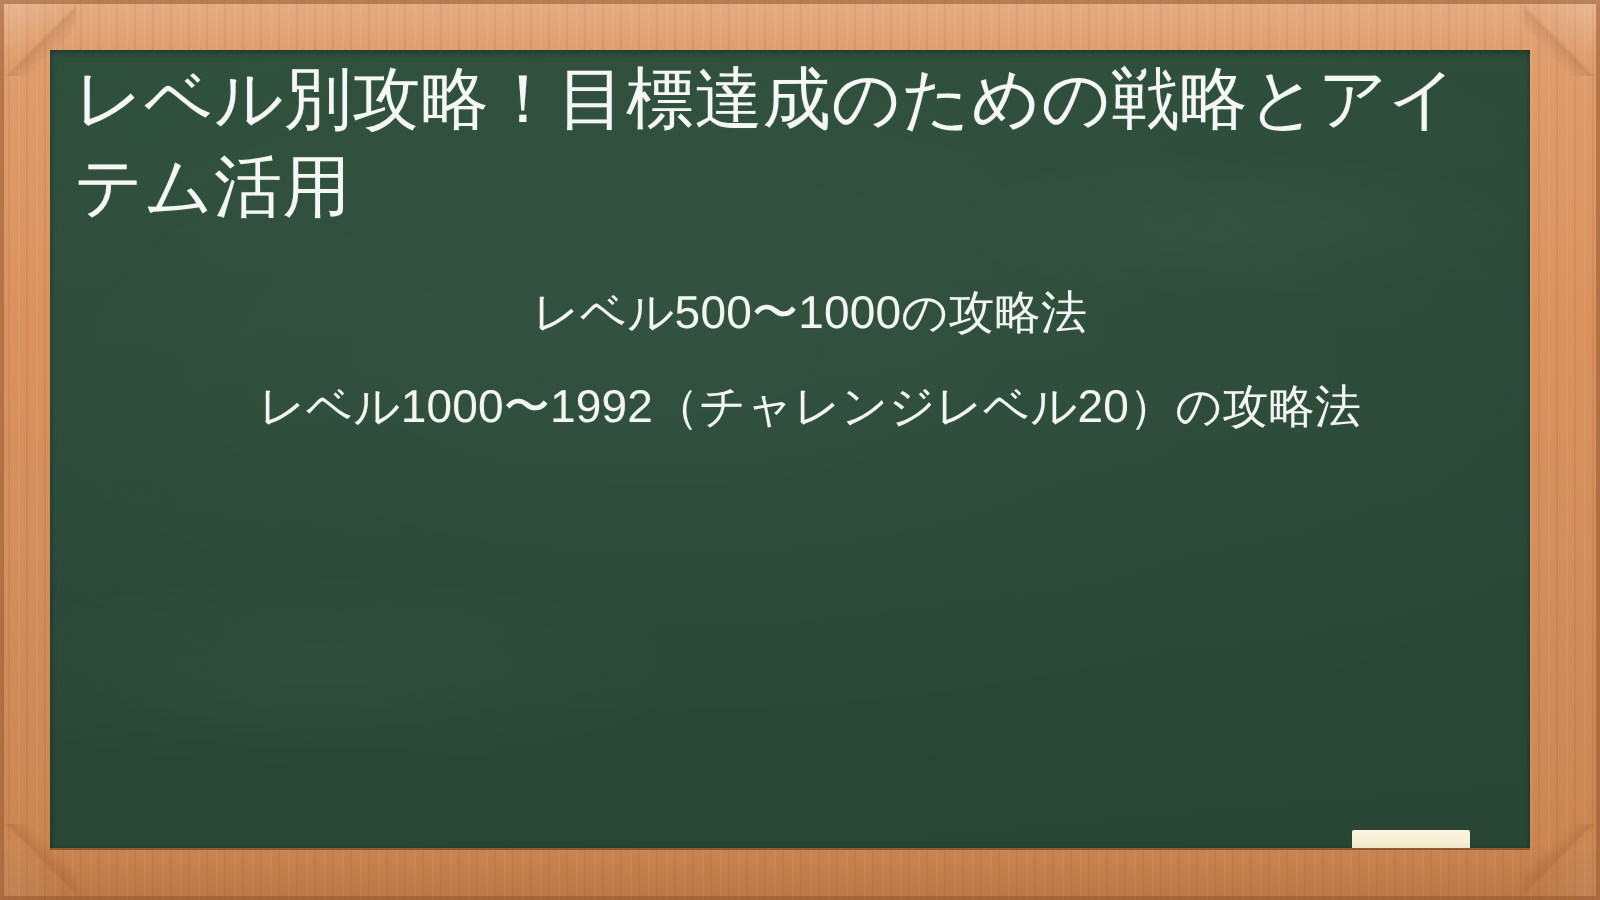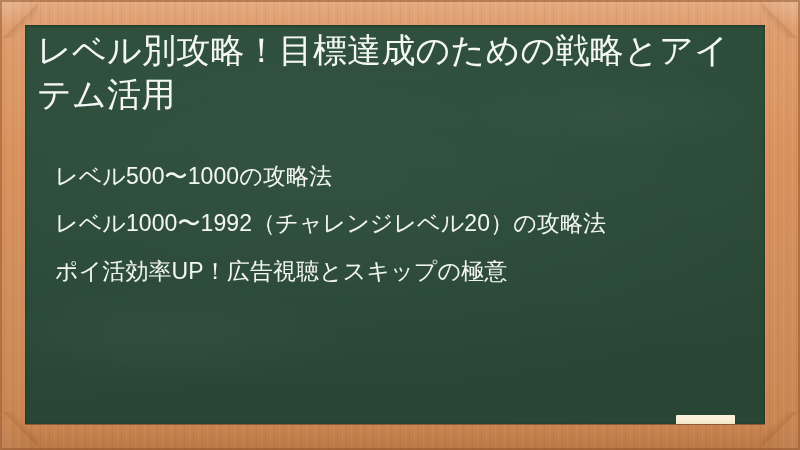--- a/index.html
+++ b/index.html
@@ -108,25 +108,26 @@
     line-height: 1.30;
     font-weight: 400;
     letter-spacing: 0.2px;
     text-shadow: 0 0 1px rgba(255,255,255,0.12);
     white-space: pre-wrap;
   }
 
   .outline-list {
     position: absolute;
     left: 30px;
-    top: 136px;
+    top: 116px;
     width: 700px;
     margin: 0;
     padding: 0;
     list-style: none;
+    text-align: center;
   }
   .outline-item {
     color: #f2f6f2;
     font-size: 23px;
     line-height: 1.32;
     font-weight: 400;
     letter-spacing: 0.1px;
     margin: 0 0 17px 0;
     text-shadow: 0 0 1px rgba(255,255,255,0.10);
   }
@@ -157,20 +158,19 @@
   <div class="miter br"></div>
 
   <div class="chalkboard">
     <div class="chalk-dust"></div>
 
     <div class="title">レベル別攻略！目標達成のための戦略とアイテム活用</div>
 
     <ul class="outline-list">
       <li class="outline-item">レベル500〜1000の攻略法</li>
       <li class="outline-item">レベル1000〜1992（チャレンジレベル20）の攻略法</li>
-      <li class="outline-item">ポイ活効率UP！広告視聴とスキップの極意</li>
     </ul>
 
     <div class="eraser"></div>
   </div>
 
   <div class="frame-edge"></div>
 </div>
 
 </body></html>

